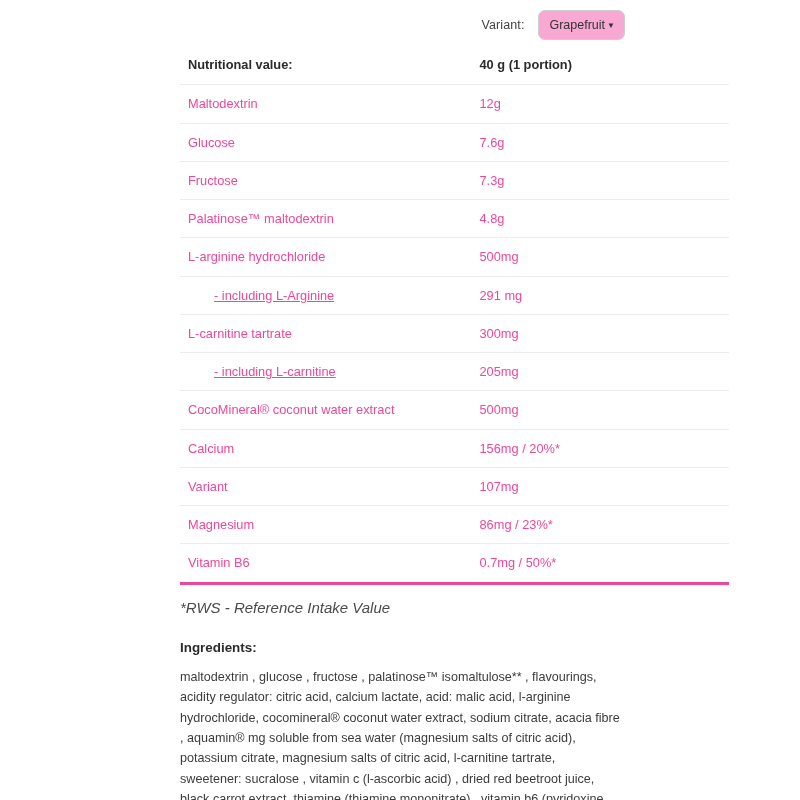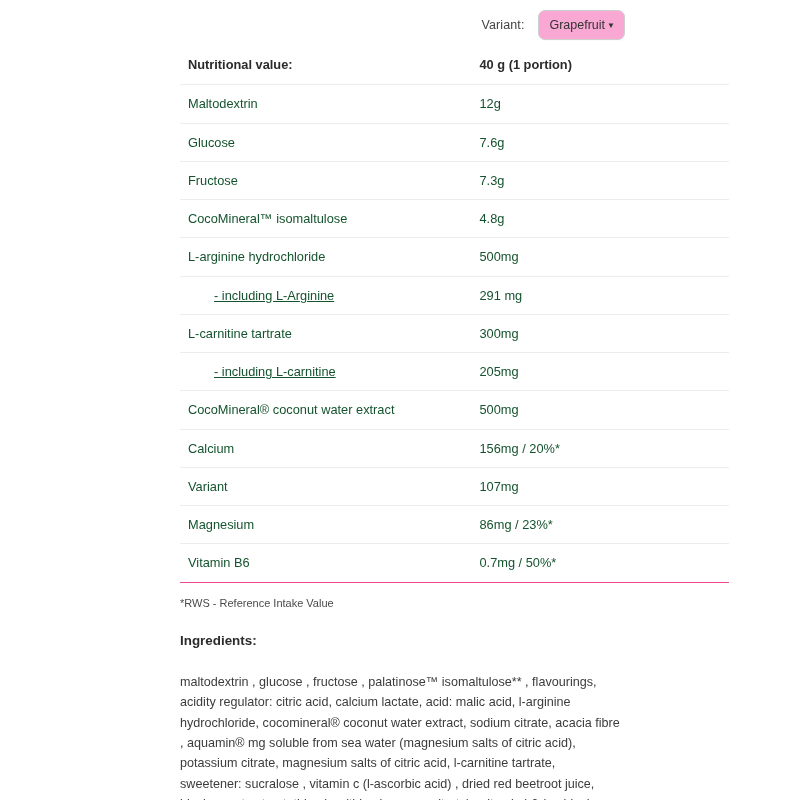--- a/index.html
+++ b/index.html
@@ -58,55 +58,56 @@
   .nutri-wrap {
     padding: 0 71px 0 180px;
   }
   table.nutri {
     width: 100%;
     border-collapse: collapse;
   }
   table.nutri td {
     border-bottom: 1px solid #ececec;
     font-size: 12.8px;
-    color: #14532d;
+    color: #ec4899;
     padding: 10px 6px 10px 8px;
     vertical-align: middle;
     line-height: 1.35;
   }
   table.nutri tr.head td {
     font-weight: bold;
     color: #2b2b2b;
     padding-top: 8px;
     padding-bottom: 11px;
   }
   table.nutri td.col-val {
     width: 48%;
     padding-left: 14px;
   }
   table.nutri tr.sub td.col-name {
     padding-left: 34px;
     text-decoration: underline;
   }
   table.nutri tr:last-child td {
-    border-bottom: 1px solid #ec4899;
+    border-bottom: 3px solid #ec4899;
   }
 
   .rws-note {
     padding: 14px 79px 0 180px;
-    font-size: 11px;
+    font-size: 15px;
+    font-style: italic;
     color: #4a4a4a;
   }
 
   
   .section {
     padding: 24px 180px 0 180px;
   }
   .section h3 {
-    margin: 0 0 24px 0;
+    margin: 0 0 12px 0;
     font-size: 13.4px;
     font-weight: bold;
     color: #2b2b2b;
   }
   .section p {
     margin: 0;
     font-size: 12.6px;
     line-height: 1.62;
     color: #3c3c3c;
     max-width: 444px;
@@ -138,21 +139,21 @@
         </tr>
         <tr>
           <td class="col-name">Glucose</td>
           <td class="col-val">7.6g</td>
         </tr>
         <tr>
           <td class="col-name">Fructose</td>
           <td class="col-val">7.3g</td>
         </tr>
         <tr>
-          <td class="col-name">CocoMineral™ isomaltulose</td>
+          <td class="col-name">Palatinose™ maltodextrin</td>
           <td class="col-val">4.8g</td>
         </tr>
         <tr>
           <td class="col-name">L-arginine hydrochloride</td>
           <td class="col-val">500mg</td>
         </tr>
         <tr class="sub">
           <td class="col-name">- including L-Arginine</td>
           <td class="col-val">291 mg</td>
         </tr>

